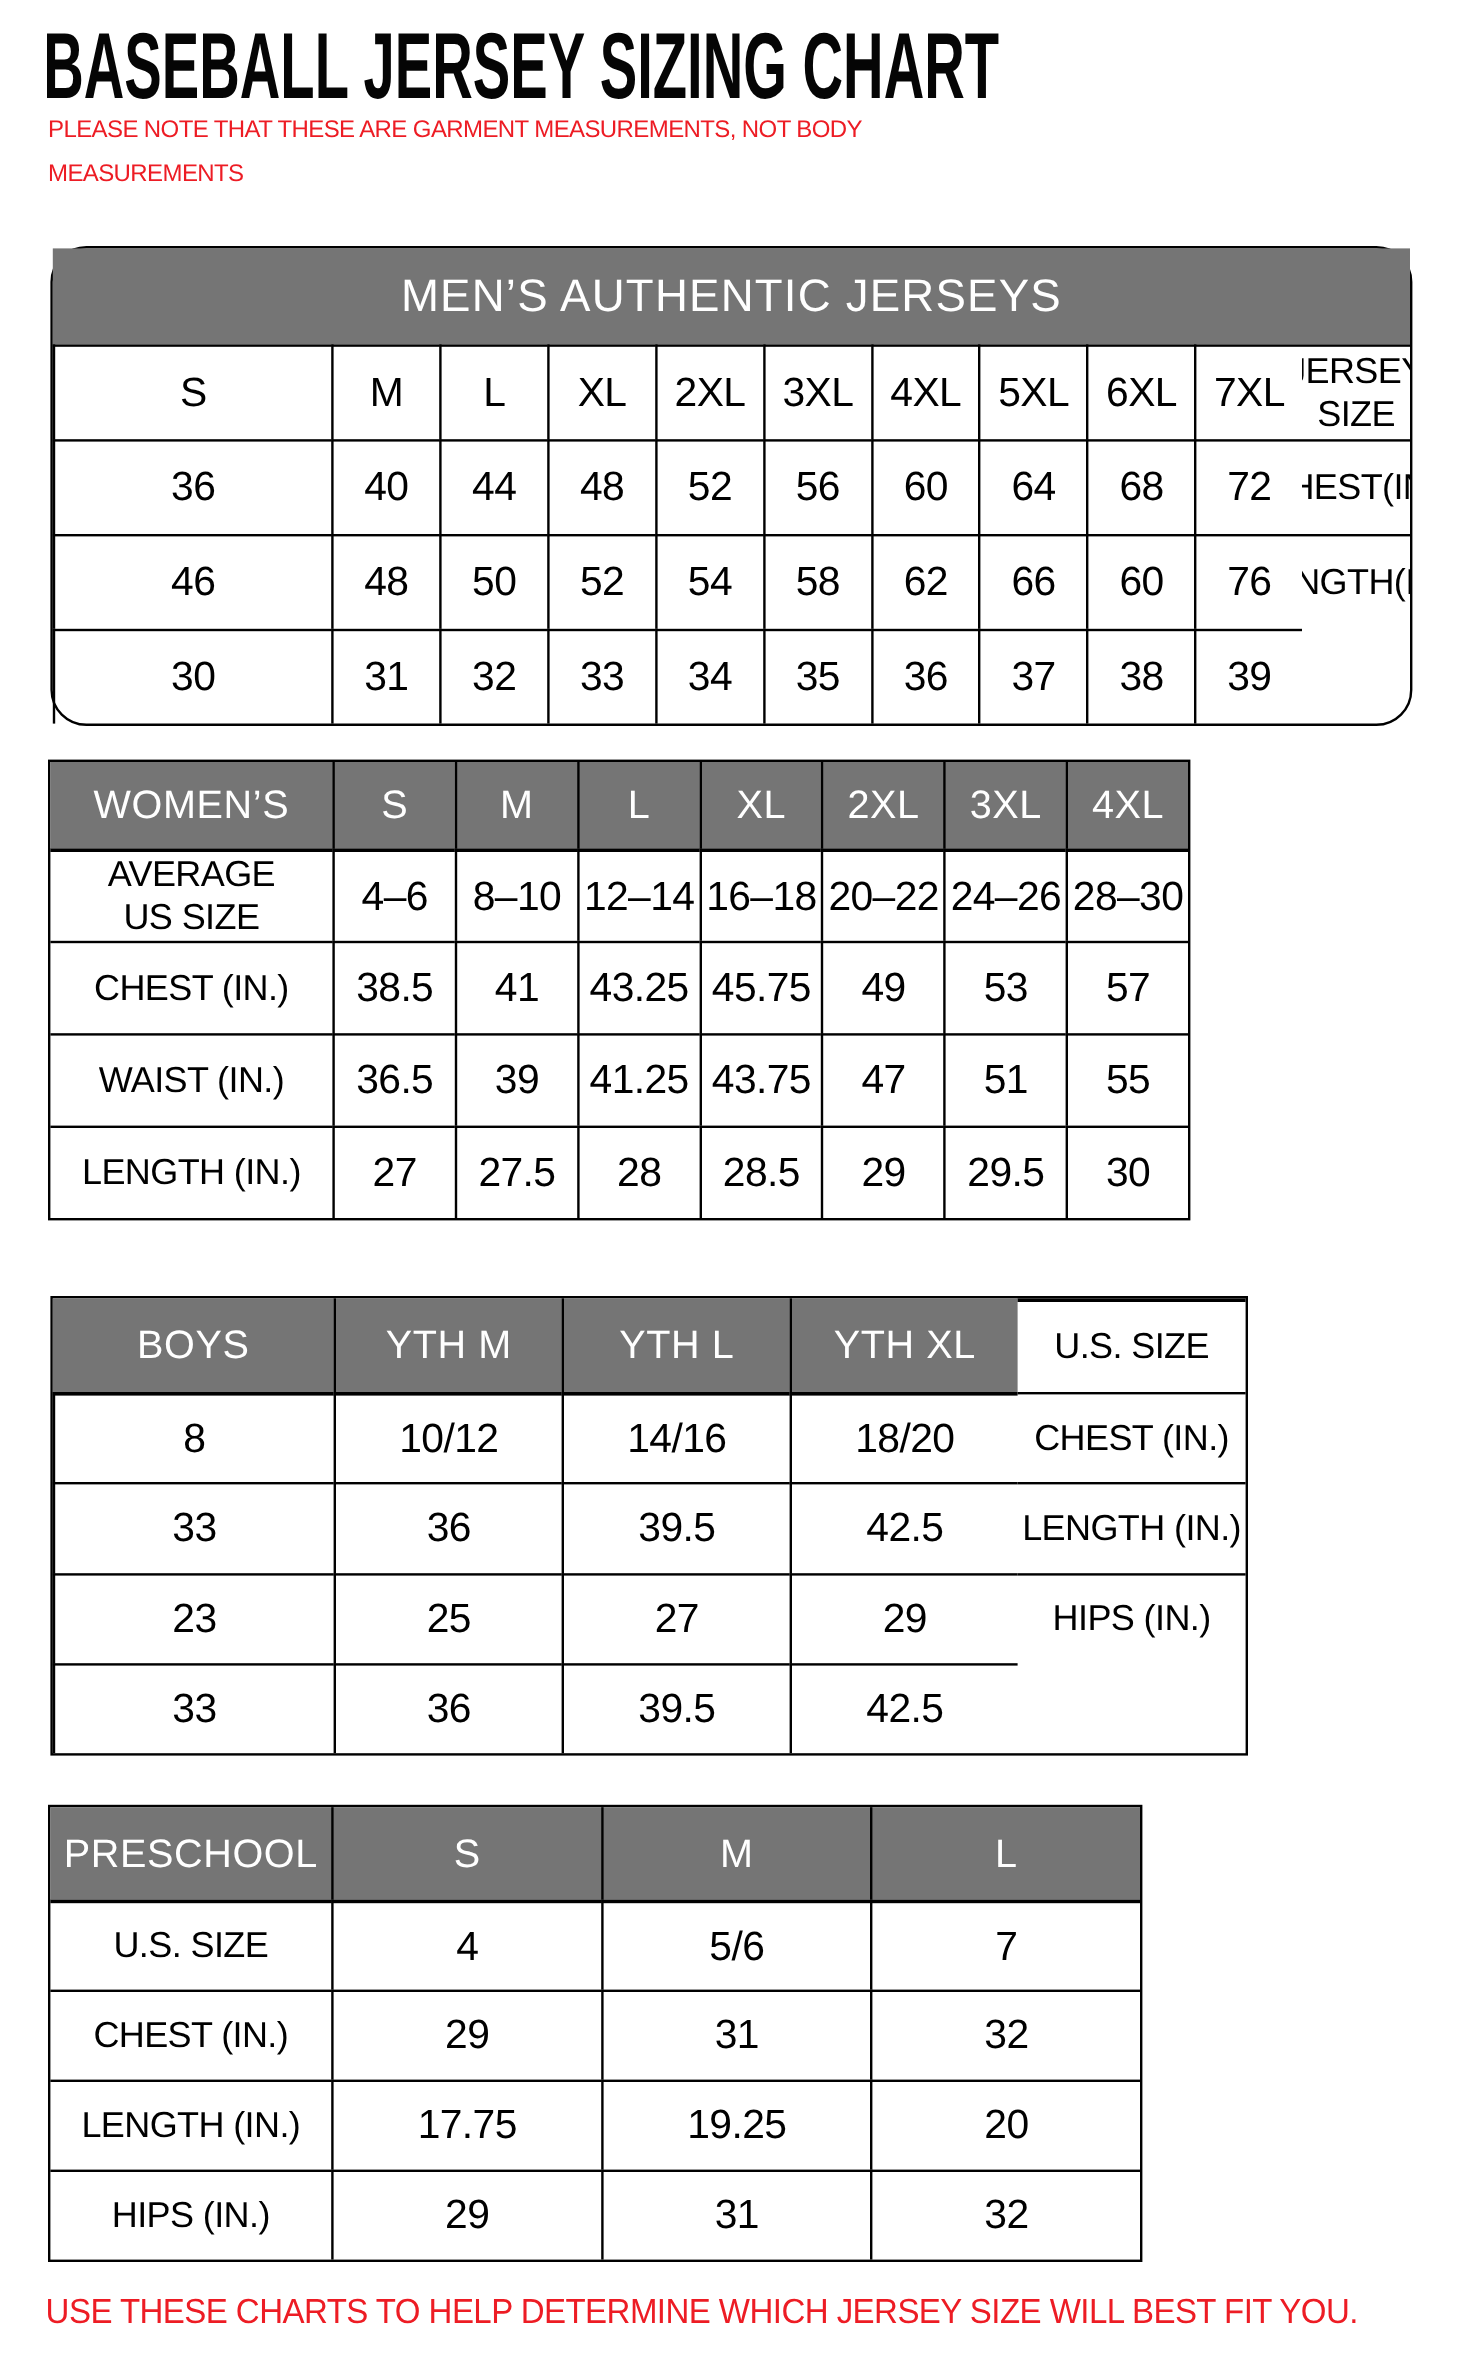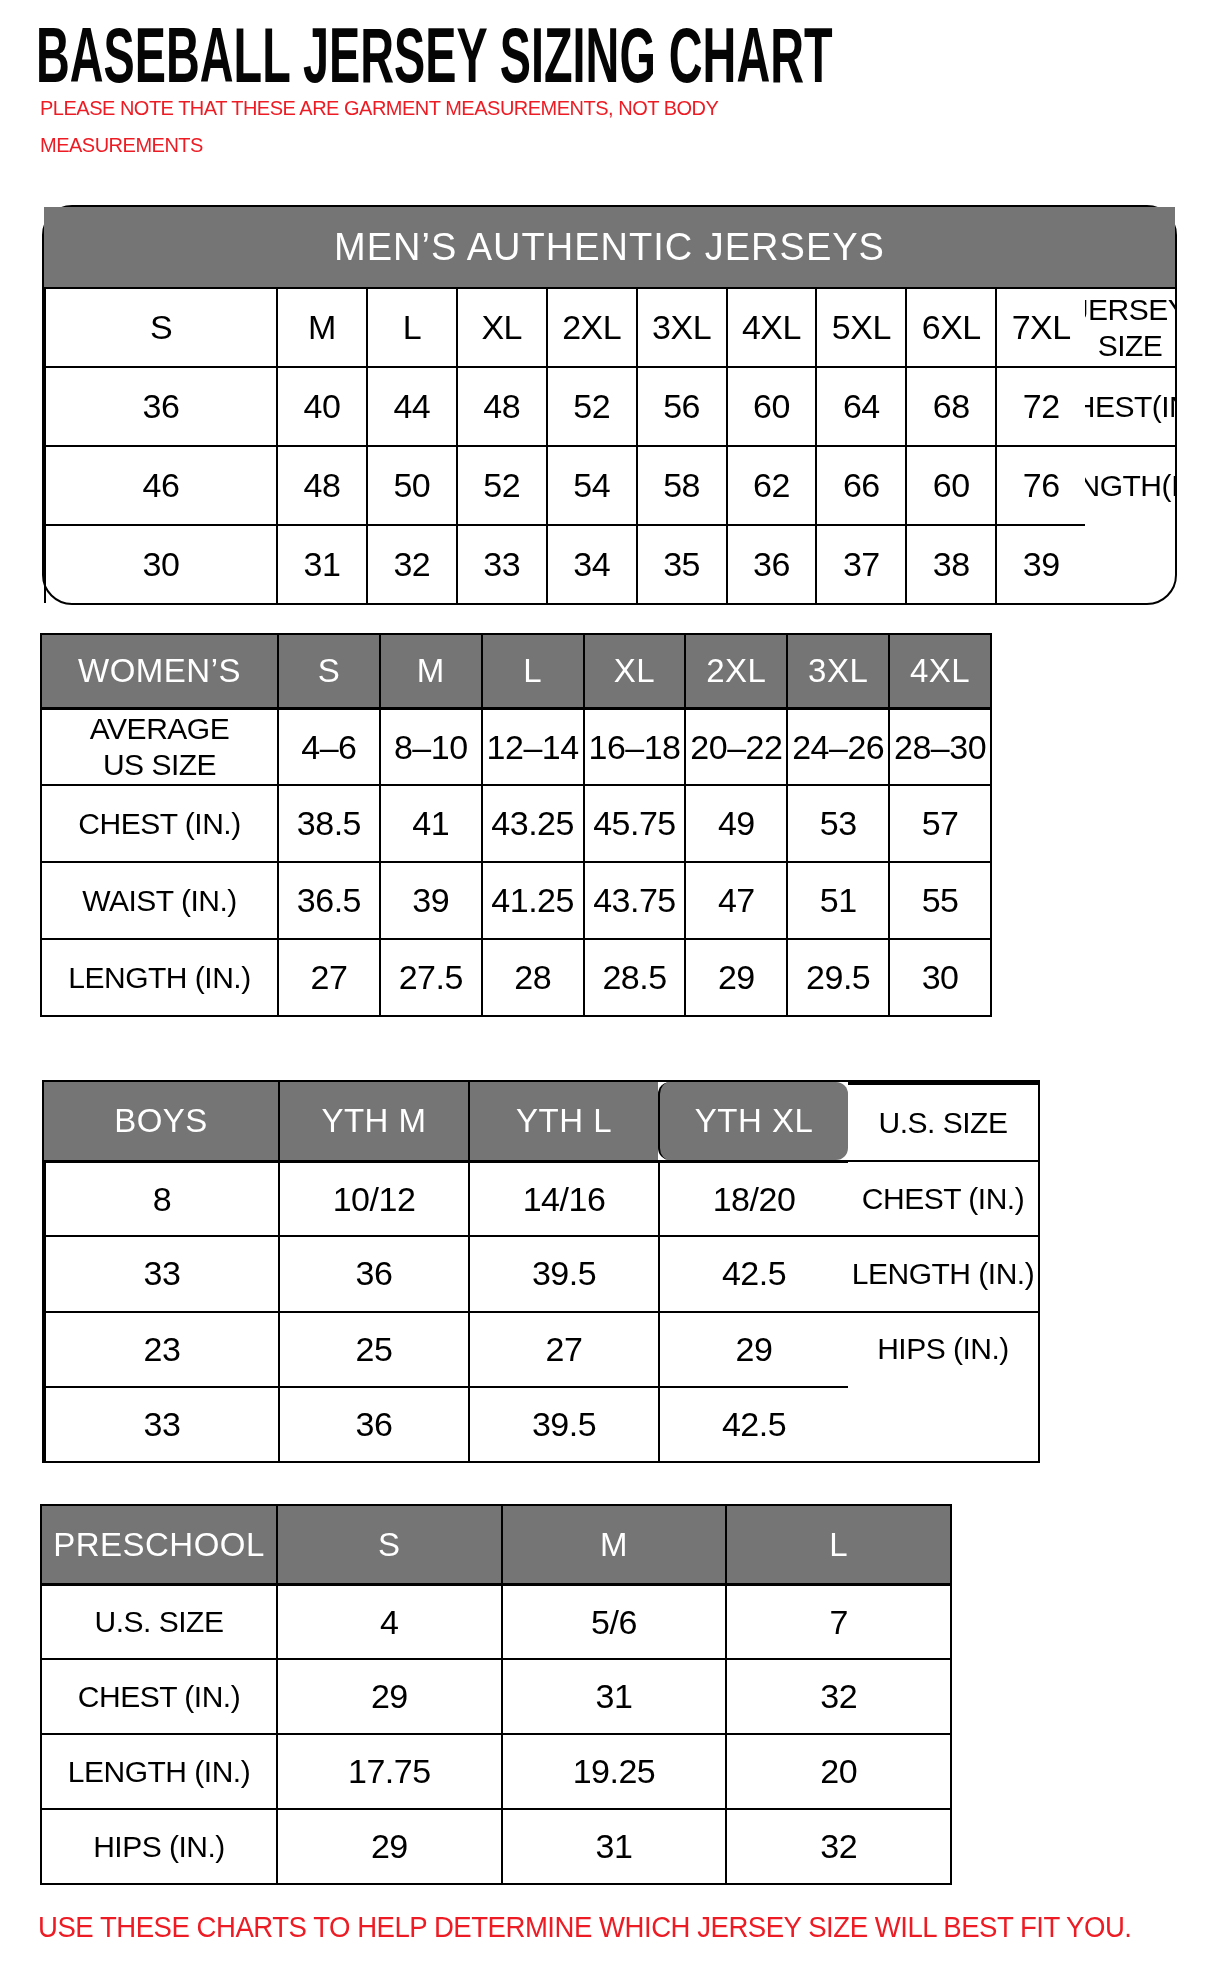--- a/index.html
+++ b/index.html
@@ -152,21 +152,21 @@
     <div class="cell val">28.5</div>
     <div class="cell val">29</div>
     <div class="cell val">29.5</div>
     <div class="cell val">30</div>
   </div>
 
 <div class="tbl" style="left: 42px; top: 1080px; width: 998px; height: 383px; --label-w: 234px; grid-template-rows: 78px repeat(4, 1fr); grid-template-columns: var(--label-w) repeat(4,1fr);">
     <div class="cell hcell first-col first-row" style="background: rgb(117, 117, 117);">BOYS</div>
     <div class="cell hcell first-row" style="background: rgb(117, 117, 117);">YTH M</div>
     <div class="cell hcell first-row" style="background: rgb(117, 117, 117);">YTH L</div>
-    <div class="cell hcell first-row" style="background: rgb(117, 117, 117); border-radius: 12px;">YTH XL</div>
+    <div class="cell hcell first-row" style="background: rgb(117, 117, 117);">YTH XL</div>
     <div class="cell label first-col after-head">U.S. SIZE</div>
     <div class="cell val after-head">8</div>
     <div class="cell val after-head">10/12</div>
     <div class="cell val after-head">14/16</div>
     <div class="cell val after-head">18/20</div>
     <div class="cell label first-col">CHEST (IN.)</div>
     <div class="cell val">33</div>
     <div class="cell val">36</div>
     <div class="cell val">39.5</div>
     <div class="cell val">42.5</div>

